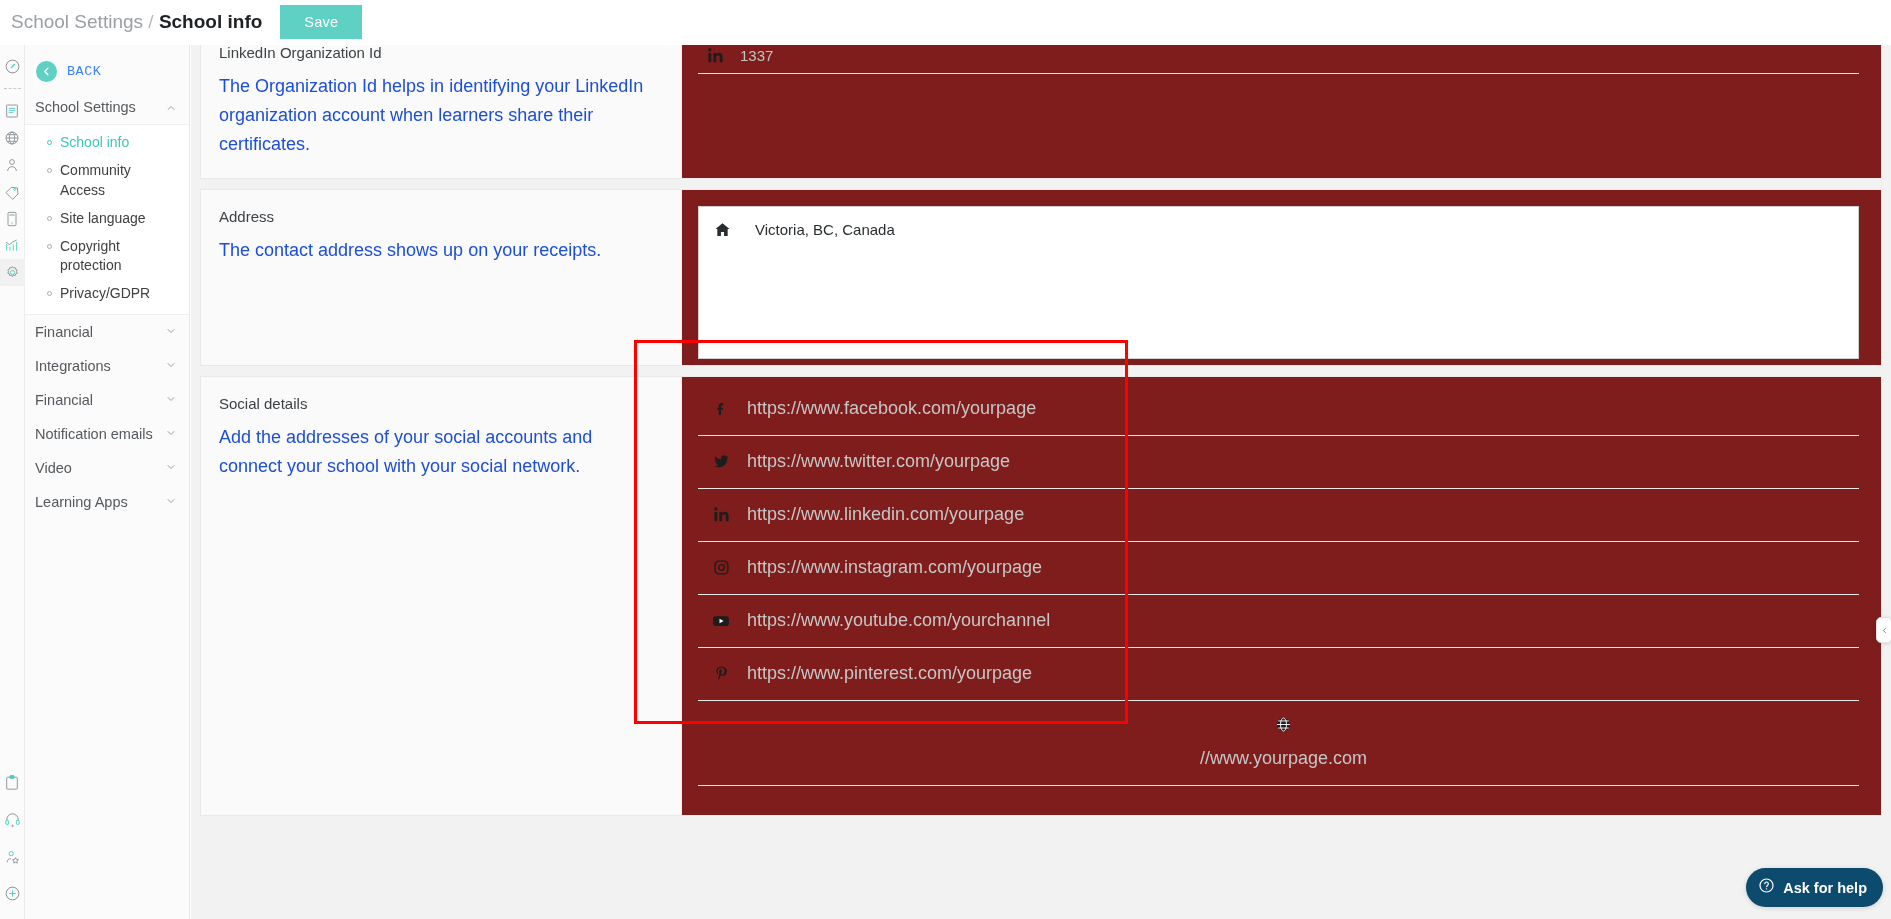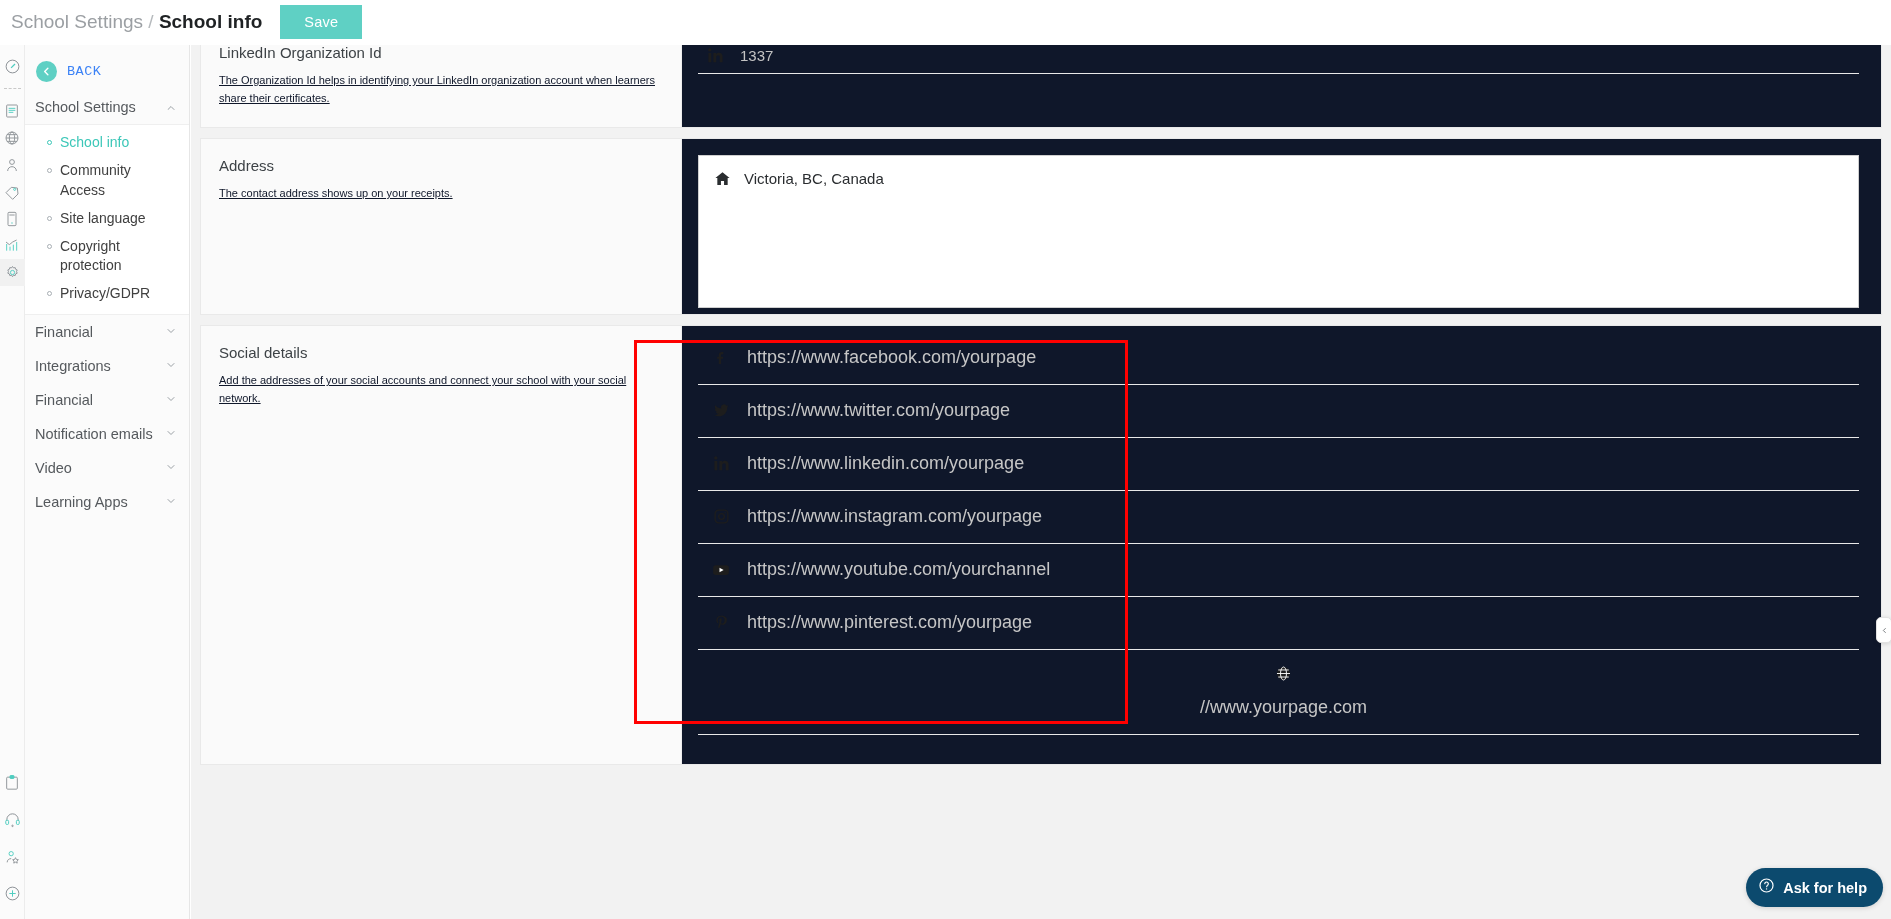--- a/index.html
+++ b/index.html
@@ -102,36 +102,36 @@
   
   .main {
     position: absolute; top: 45px; left: 191px; width: 1700px; height: 874px;
     background: #f2f2f2; overflow: hidden;
   }
   .card {
     background: #fafafa; border: 1px solid #e9e9e9; margin: 0 9px 10px 9px;
     display: flex;
   }
   .card-left { width: 480px; padding: 18px 22px 20px 18px; flex: none; }
-  .card-right { flex: 1; background: #0f172a; border-left: 1px solid #ededed; padding: 16px 22px 16px 16px; }
+  .card-right { flex: 1; background: #7f1d1d; border-left: 1px solid #ededed; padding: 16px 22px 16px 16px; }
   .c-title { font-size: 15px; color: #3d4246; margin-bottom: 11px; }
-  .c-desc { font-size: 11px; color: #0f172a; line-height: 1.6; text-decoration: underline; }
+  .c-desc { font-size: 18px; color: #1d4ed8; line-height: 1.6; }
 
   
   .card-top { margin-top: -22px; }
   .card-top .card-left { padding-top: 20px; }
 
   .field-row { display: flex; align-items: center; gap: 14px; border-bottom: 1px solid #e8e8e8; padding: 7px 2px 9px 6px; }
   .field-ico { width: 22px; display: flex; justify-content: center; color: #1d1d1d; flex: none; }
   .field-ico svg { display: block; }
   .field-val { font-size: 15px; color: #c3c3c3; }
   .field-val.filled { color: #2a2d30; }
 
   .addr-box { border: 1px solid #cfcfcf; background: #fff; height: 153px; padding: 14px 12px; }
-  .addr-line { display: flex; align-items: flex-end; gap: 11px; }
+  .addr-line { display: flex; align-items: flex-end; gap: 22px; }
 
   .social-list { position: relative; }
   .social-row {
     display: flex; align-items: center; gap: 15px;
     border-bottom: 1px solid #e8e8e8; padding: 15px 2px 16px 12px;
   }
   .social-row:last-child { border-bottom: 1px solid #e8e8e8; flex-direction: column; }
   .social-ph { font-size: 18px; color: #c6c6c6; }
 
   

